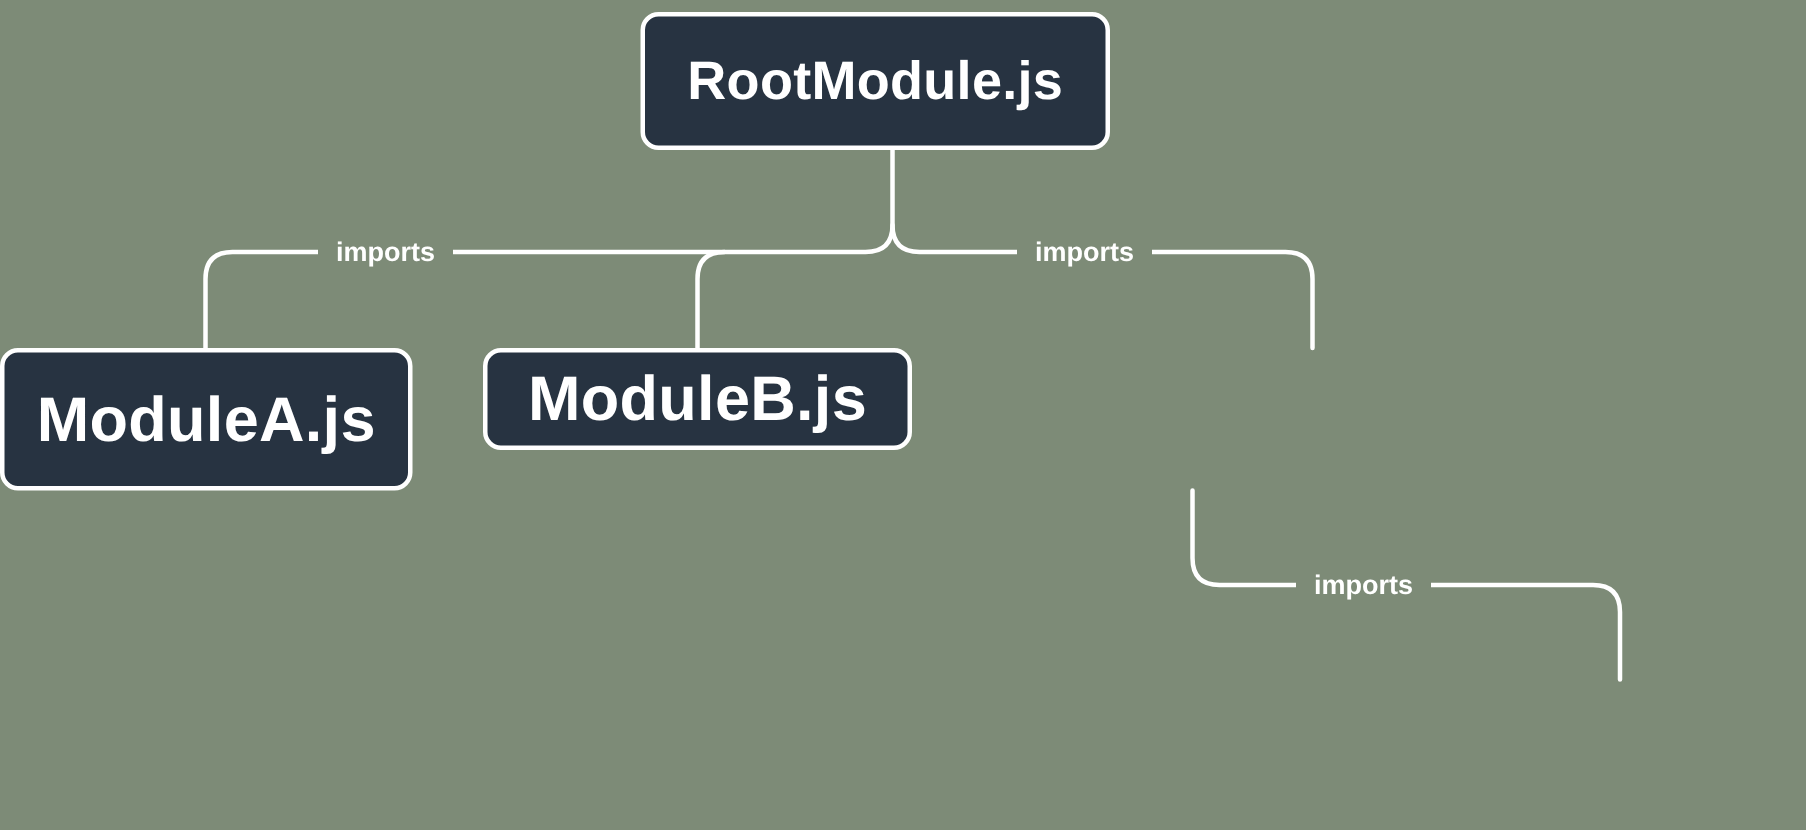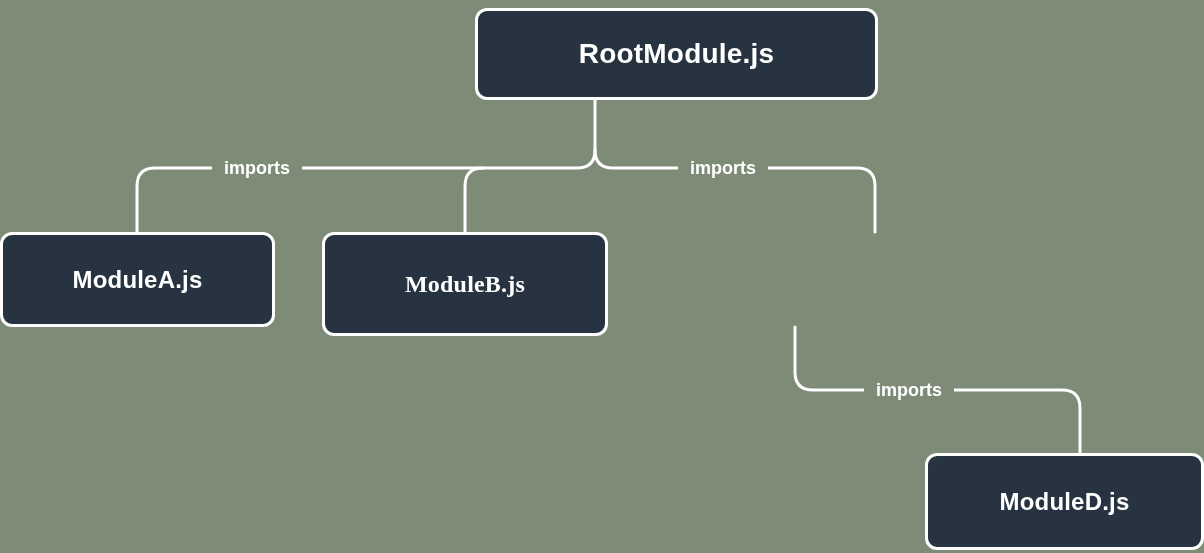--- a/index.html
+++ b/index.html
@@ -37,27 +37,27 @@
   .node {
     position: absolute;
     display: flex;
     align-items: center;
     justify-content: center;
     background: var(--node-fill);
     border: 3px solid var(--node-border);
     border-radius: 12px;
     color: var(--text);
     font-weight: 700;
-    font-size: 24px;
+    font-size: 42px;
     letter-spacing: 0.2px;
     box-sizing: border-box;
   }
-  .node-root  { left: 427px; top: 8px;   width: 403px; height: 92px; font-size: 28px; margin-left: 48px; }
+  .node-root  { left: 427px; top: 8px;   width: 313px; height: 92px; font-size: 36px; }
   .node-a     { left: 0px;   top: 232px; width: 275px; height: 95px; }
-  .node-b     { left: 322px; top: 232px; width: 286px; height: 104px; font-family: Liberation Serif, serif; }
+  .node-b     { left: 322px; top: 232px; width: 286px; height: 68px; }
   .node-c     { left: 682px; top: 232px; width: 295px; height: 95px; }
   .node-d     { left: 925px; top: 453px; width: 279px; height: 97px; }
   .edge-label {
     position: absolute;
     background: var(--background);
     color: var(--text);
     font-weight: 700;
     font-size: 18px;
     line-height: 32px;
     padding: 0 12px;
@@ -89,15 +89,14 @@
 
   <div class="edge-label edge-label-c-d">imports</div>
 
   <div class="node node-root">RootModule.js</div>
 
   <div class="node node-a">ModuleA.js</div>
 
   <div class="node node-b">ModuleB.js</div>
 
 
-  <div class="node node-d">ModuleD.js</div>
 
 </div>
 
 </body></html>

